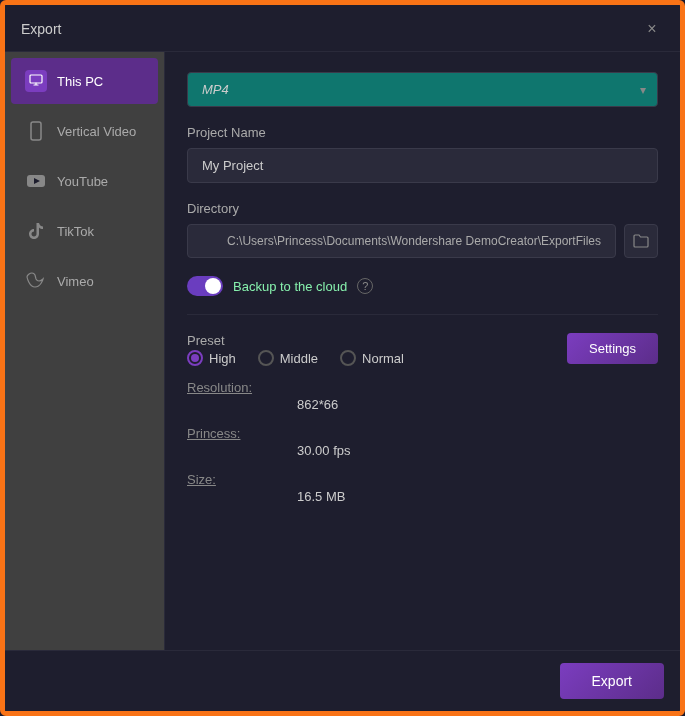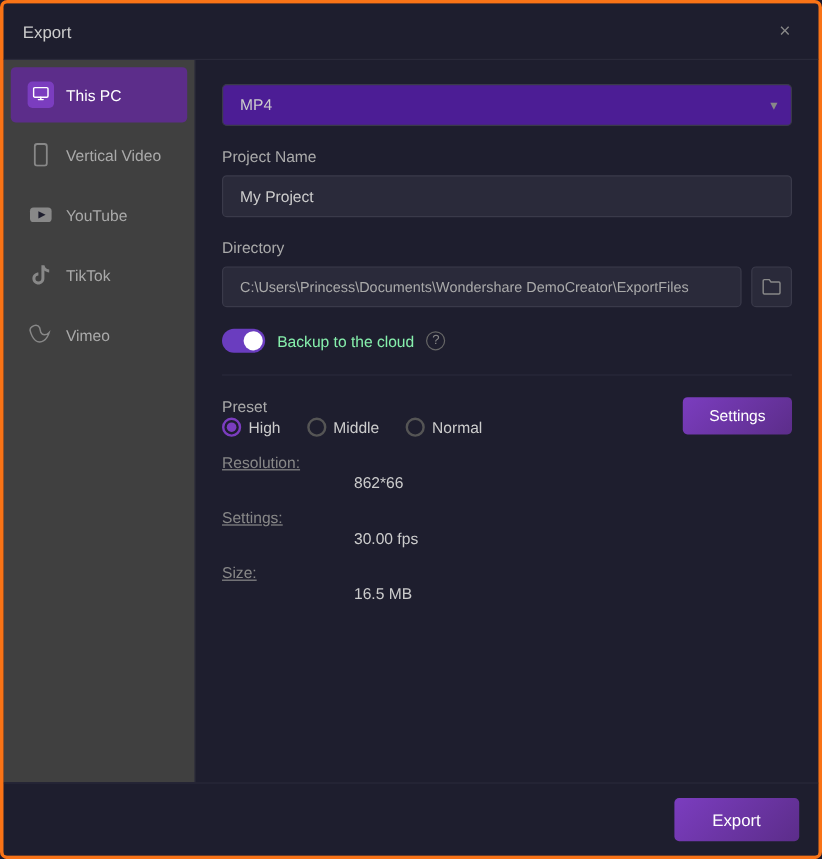--- a/index.html
+++ b/index.html
@@ -9,21 +9,21 @@
       background: #1a1a2e;
       font-family: 'Segoe UI', Arial, sans-serif;
       color: #ccc;
       overflow: hidden;
     }
 
     .window {
       width: 685px;
       height: 716px;
       background: #1e1e2e;
-      border: 3px solid #f97316;
+      border: 5px solid #f97316;
       border-radius: 6px;
       display: flex;
       flex-direction: column;
       overflow: hidden;
     }
 
     .titlebar {
       display: flex;
       align-items: center;
       justify-content: space-between;
@@ -123,29 +123,30 @@
       color: #aaa;
       margin-bottom: 8px;
     }
 
     .select-wrapper {
       position: relative;
     }
 
     select {
       width: 100%;
-      background: #4c1d95;
+      background: #0f766e;
       border: 1px solid #3a3a4a;
       border-radius: 4px;
       color: #ccc;
       padding: 9px 14px;
       font-size: 13px;
       appearance: none;
       cursor: pointer;
       outline: none;
+      font-style: italic;
     }
 
     .select-arrow {
       position: absolute;
       right: 12px;
       top: 50%;
       transform: translateY(-50%);
       color: #888;
       pointer-events: none;
       font-size: 12px;
@@ -173,20 +174,21 @@
       background: #2a2a3a;
       border: 1px solid #3a3a4a;
       border-radius: 4px;
       color: #aaa;
       padding: 9px 14px;
       font-size: 12px;
       outline: none;
       overflow: hidden;
       text-overflow: ellipsis;
       white-space: nowrap;
+      text-align: right;
     }
 
     .folder-btn {
       background: #2a2a3a;
       border: 1px solid #3a3a4a;
       border-radius: 4px;
       color: #888;
       width: 34px;
       height: 34px;
       display: flex;
@@ -481,21 +483,21 @@
             </div>
           </div>
         </div>
         <button class="settings-btn">Settings</button>
       </div>
 
       <div class="info-grid">
         <span class="info-label">Resolution:</span>
         <span class="info-value">862*66</span>
 
-        <span class="info-label">Settings:</span>
+        <span class="info-label">Princess:</span>
         <span class="info-value">30.00 fps</span>
 
         <span class="info-label">Size:</span>
         <span class="info-value">16.5 MB</span>
       </div>
     </div>
   </div>
 
   <div class="footer">
     <button class="export-btn">Export</button>

